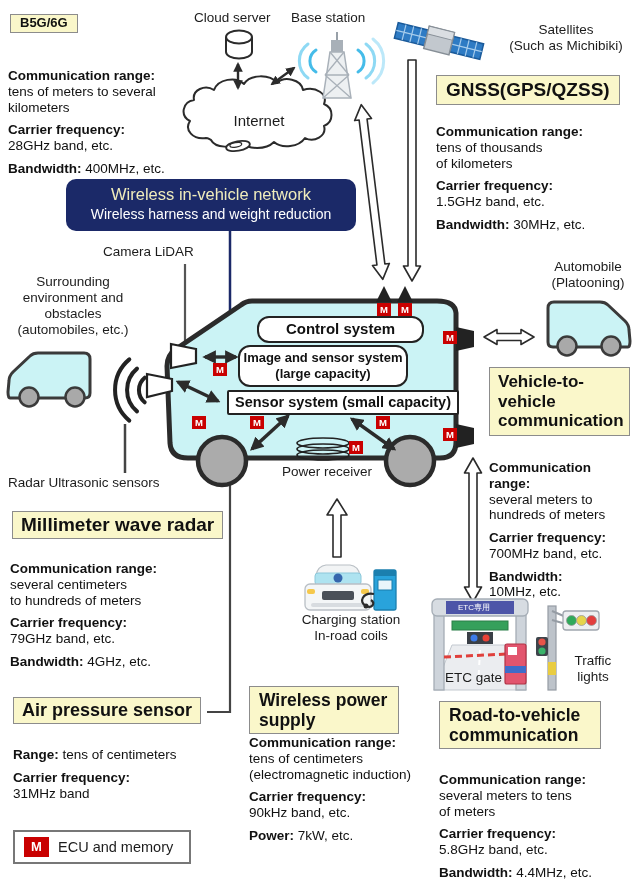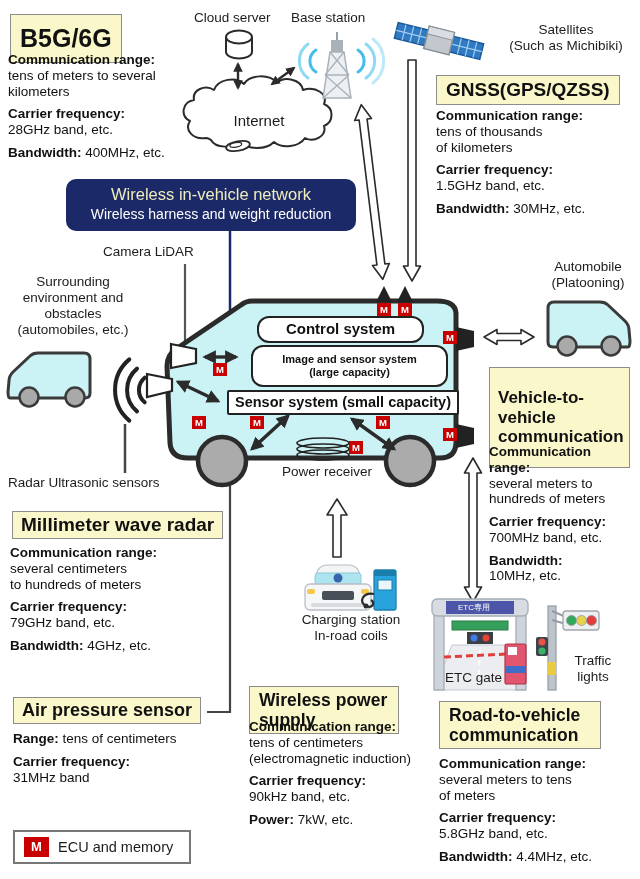--- a/index.html
+++ b/index.html
@@ -6,21 +6,21 @@
   #stage{position:relative;width:640px;height:879px;background:#fff;overflow:hidden;
          font-family:"Liberation Sans",sans-serif;color:#1c1c1c;}
   #stage svg{position:absolute;left:0;top:0;}
   .ybox{position:absolute;background:#FAF7CA;border:1.6px solid #8C8C8C;font-weight:bold;
         color:#111;box-sizing:border-box;line-height:1.15;}
   .wbox{position:absolute;background:#fff;border:2.2px solid #222;border-radius:12px;
         font-weight:bold;color:#111;text-align:center;display:flex;align-items:center;
         justify-content:center;box-sizing:border-box;white-space:pre-line;line-height:1.22;}
   .lbl{position:absolute;color:#1c1c1c;font-size:13.5px;line-height:1.18;}
   .ctr{text-align:center;}
-  .spec{position:absolute;font-size:13.5px;line-height:1.17;color:#111;}
+  .spec{position:absolute;font-size:13.5px;line-height:1.17;color:#111;margin-top:16px;}
   .spec .item{margin-bottom:7px;}
   .b{font-weight:bold;}
   .v{white-space:pre-line;}
   .m{position:absolute;width:14px;height:13px;background:#C90000;color:#fff;font-size:9.5px;
      font-weight:bold;text-align:center;line-height:13px;}
   .navybox{position:absolute;left:66px;top:179px;width:290px;height:52px;background:#1B2968;
      border-radius:10px;text-align:center;}
   .navybox .t1{color:#EFECBC;font-size:16.5px;margin-top:6px;}
   .navybox .t2{color:#fff;font-size:14px;margin-top:2px;}
   .legend{position:absolute;left:13px;top:830px;width:178px;height:34px;border:2px solid #777;
@@ -181,35 +181,35 @@
     <rect x="563" y="611" width="36" height="19" rx="3" fill="#EDEFF1" stroke="#A0A7AF" stroke-width="1.3"></rect>
     <circle cx="571.5" cy="620.5" r="5" fill="#2FA95A" stroke="#999" stroke-width="0.8"></circle>
     <circle cx="581.5" cy="620.5" r="5" fill="#E5D44B" stroke="#999" stroke-width="0.8"></circle>
     <circle cx="591.5" cy="620.5" r="5" fill="#E23E3E" stroke="#999" stroke-width="0.8"></circle>
     <rect x="536" y="637" width="12" height="19" rx="2" fill="#3E444B"></rect>
     <circle cx="542" cy="642" r="3.6" fill="#E85449"></circle>
     <circle cx="542" cy="651" r="3.6" fill="#39B36A"></circle>
   </g>
 </svg>
 
-<div class="ybox" style="left:10px;top:14px;padding:9px 9px;font-size:25px"><span>B5G/6G</span></div>
+<div class="ybox" style="left:10px;top:14px;padding:1px 9px;font-size:13px"><span>B5G/6G</span></div>
 <div class="ybox" style="left:436px;top:75px;padding:3px 9px;font-size:19px"><span>GNSS(GPS/QZSS)</span></div>
-<div class="ybox" style="left:489px;top:367px;width:141px;padding:20px 8px;font-size:17px"><span>Vehicle-to-vehicle communication</span></div>
+<div class="ybox" style="left:489px;top:367px;width:141px;padding:4px 8px;font-size:17px"><span>Vehicle-to-vehicle communication</span></div>
 <div class="ybox" style="left:12px;top:511px;padding:2px 8px;font-size:19px"><span>Millimeter wave radar</span></div>
 <div class="ybox" style="left:13px;top:697px;padding:2px 8px;font-size:18px"><span>Air pressure sensor</span></div>
 <div class="ybox" style="left:249px;top:686px;width:150px;padding:3px 9px;font-size:17.5px"><span>Wireless power supply</span></div>
 <div class="ybox" style="left:439px;top:701px;width:162px;padding:3px 9px;font-size:17.5px"><span>Road-to-vehicle communication</span></div>
 
 <div class="navybox">
   <div class="t1">Wireless in-vehicle network</div>
   <div class="t2">Wireless harness and weight reduction</div>
 </div>
 
 <div class="wbox" style="left:257px;top:316px;width:167px;height:27px;font-size:15px">Control system</div>
-<div class="wbox" style="left:251px;top:345px;width:197px;height:42px;font-size:11px">Image and sensor system
+<div class="wbox" style="left:238px;top:345px;width:170px;height:42px;font-size:13px">Image and sensor system
 (large capacity)</div>
 <div class="wbox" style="left:227px;top:390px;width:232px;height:25px;font-size:14.5px;border-radius:2px">Sensor system (small capacity)</div>
 
 <div class="m" style="left:377px;top:303px">M</div>
 <div class="m" style="left:398px;top:303px">M</div>
 <div class="m" style="left:443px;top:331px">M</div>
 <div class="m" style="left:213px;top:363px">M</div>
 <div class="m" style="left:192px;top:416px">M</div>
 <div class="m" style="left:250px;top:416px">M</div>
 <div class="m" style="left:376px;top:416px">M</div>

